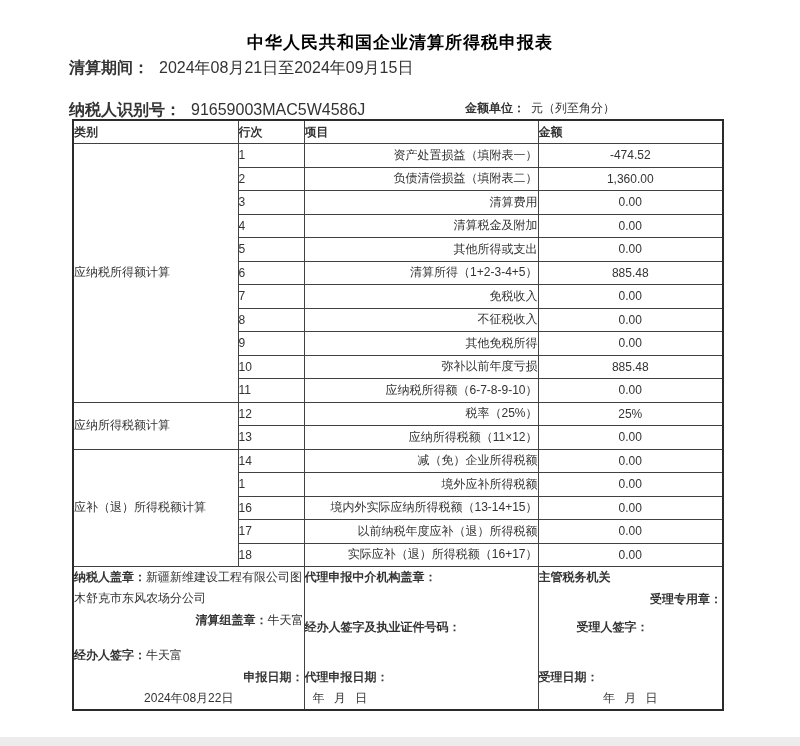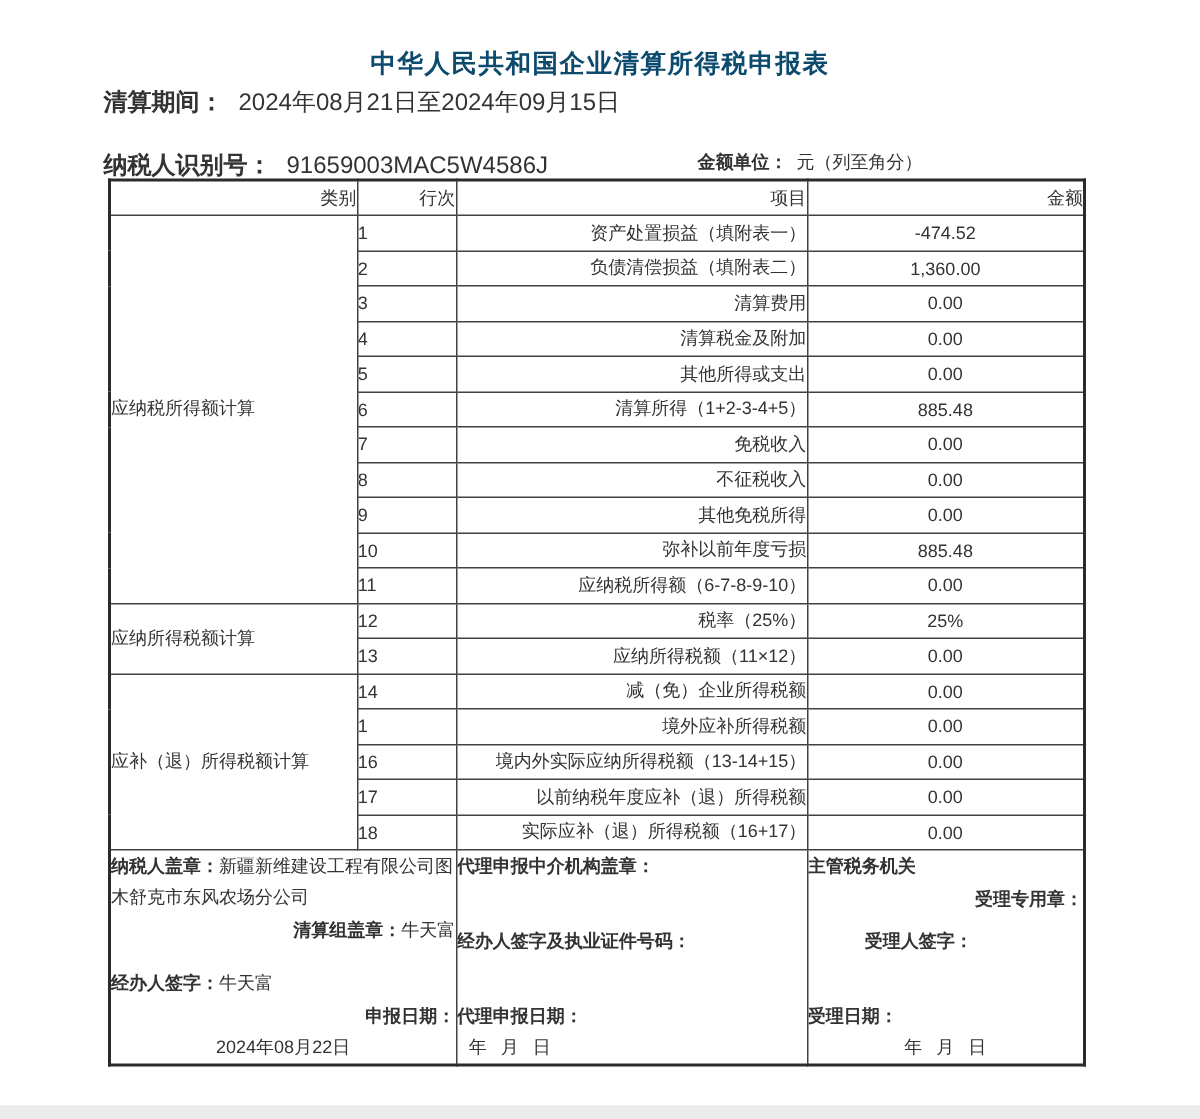--- a/index.html
+++ b/index.html
@@ -4,37 +4,37 @@
 <style>
   html,body{margin:0;padding:0;}
   body{
     width:800px;height:746px;background:#ffffff;position:relative;
     font-family:"Liberation Sans","DejaVu Sans",sans-serif;color:#333333;
     overflow:hidden;
   }
   .page{position:absolute;inset:0;background:#ffffff;}
   .title{
     position:absolute;top:31px;left:0;width:100%;text-align:center;
-    font-size:17px;font-weight:bold;color:#0c4a6e;letter-spacing:1px;
+    font-size:17px;font-weight:bold;color:#000000;letter-spacing:1px;
   }
   .meta-line{position:absolute;left:69px;font-size:16px;white-space:nowrap;}
   .meta-line .lbl{font-weight:bold;margin-right:10px;}
   .unit-line{position:absolute;left:465px;top:100px;font-size:12px;white-space:nowrap;}
   .unit-line .lbl{font-weight:bold;margin-right:6px;}
 
   table.form{
     position:absolute;left:72px;top:119px;width:650px;
     border-collapse:collapse;table-layout:fixed;
     border:2px solid #2b2b2b;
   }
   table.form th, table.form td{
     border:1px solid #414141;font-size:12px;color:#333333;
     padding:0;overflow:hidden;
   }
-  table.form thead th{height:22px;font-weight:normal;text-align:right;}
+  table.form thead th{height:22px;font-weight:bold;text-align:left;}
   table.form tbody td{height:22.5px;}
   td.cat{padding-left:6px;vertical-align:middle;text-align:left;}
   td.line{padding-left:4px;text-align:left;}
   td.item{padding-left:6px;text-align:right;}
   td.amount{text-align:center;}
 
   td.foot{height:136px;vertical-align:top;padding:5px 6px;line-height:21px;}
   .f-line{white-space:normal;}
   .f-lbl{font-weight:bold;}
   .mt14{margin-top:14px;}

